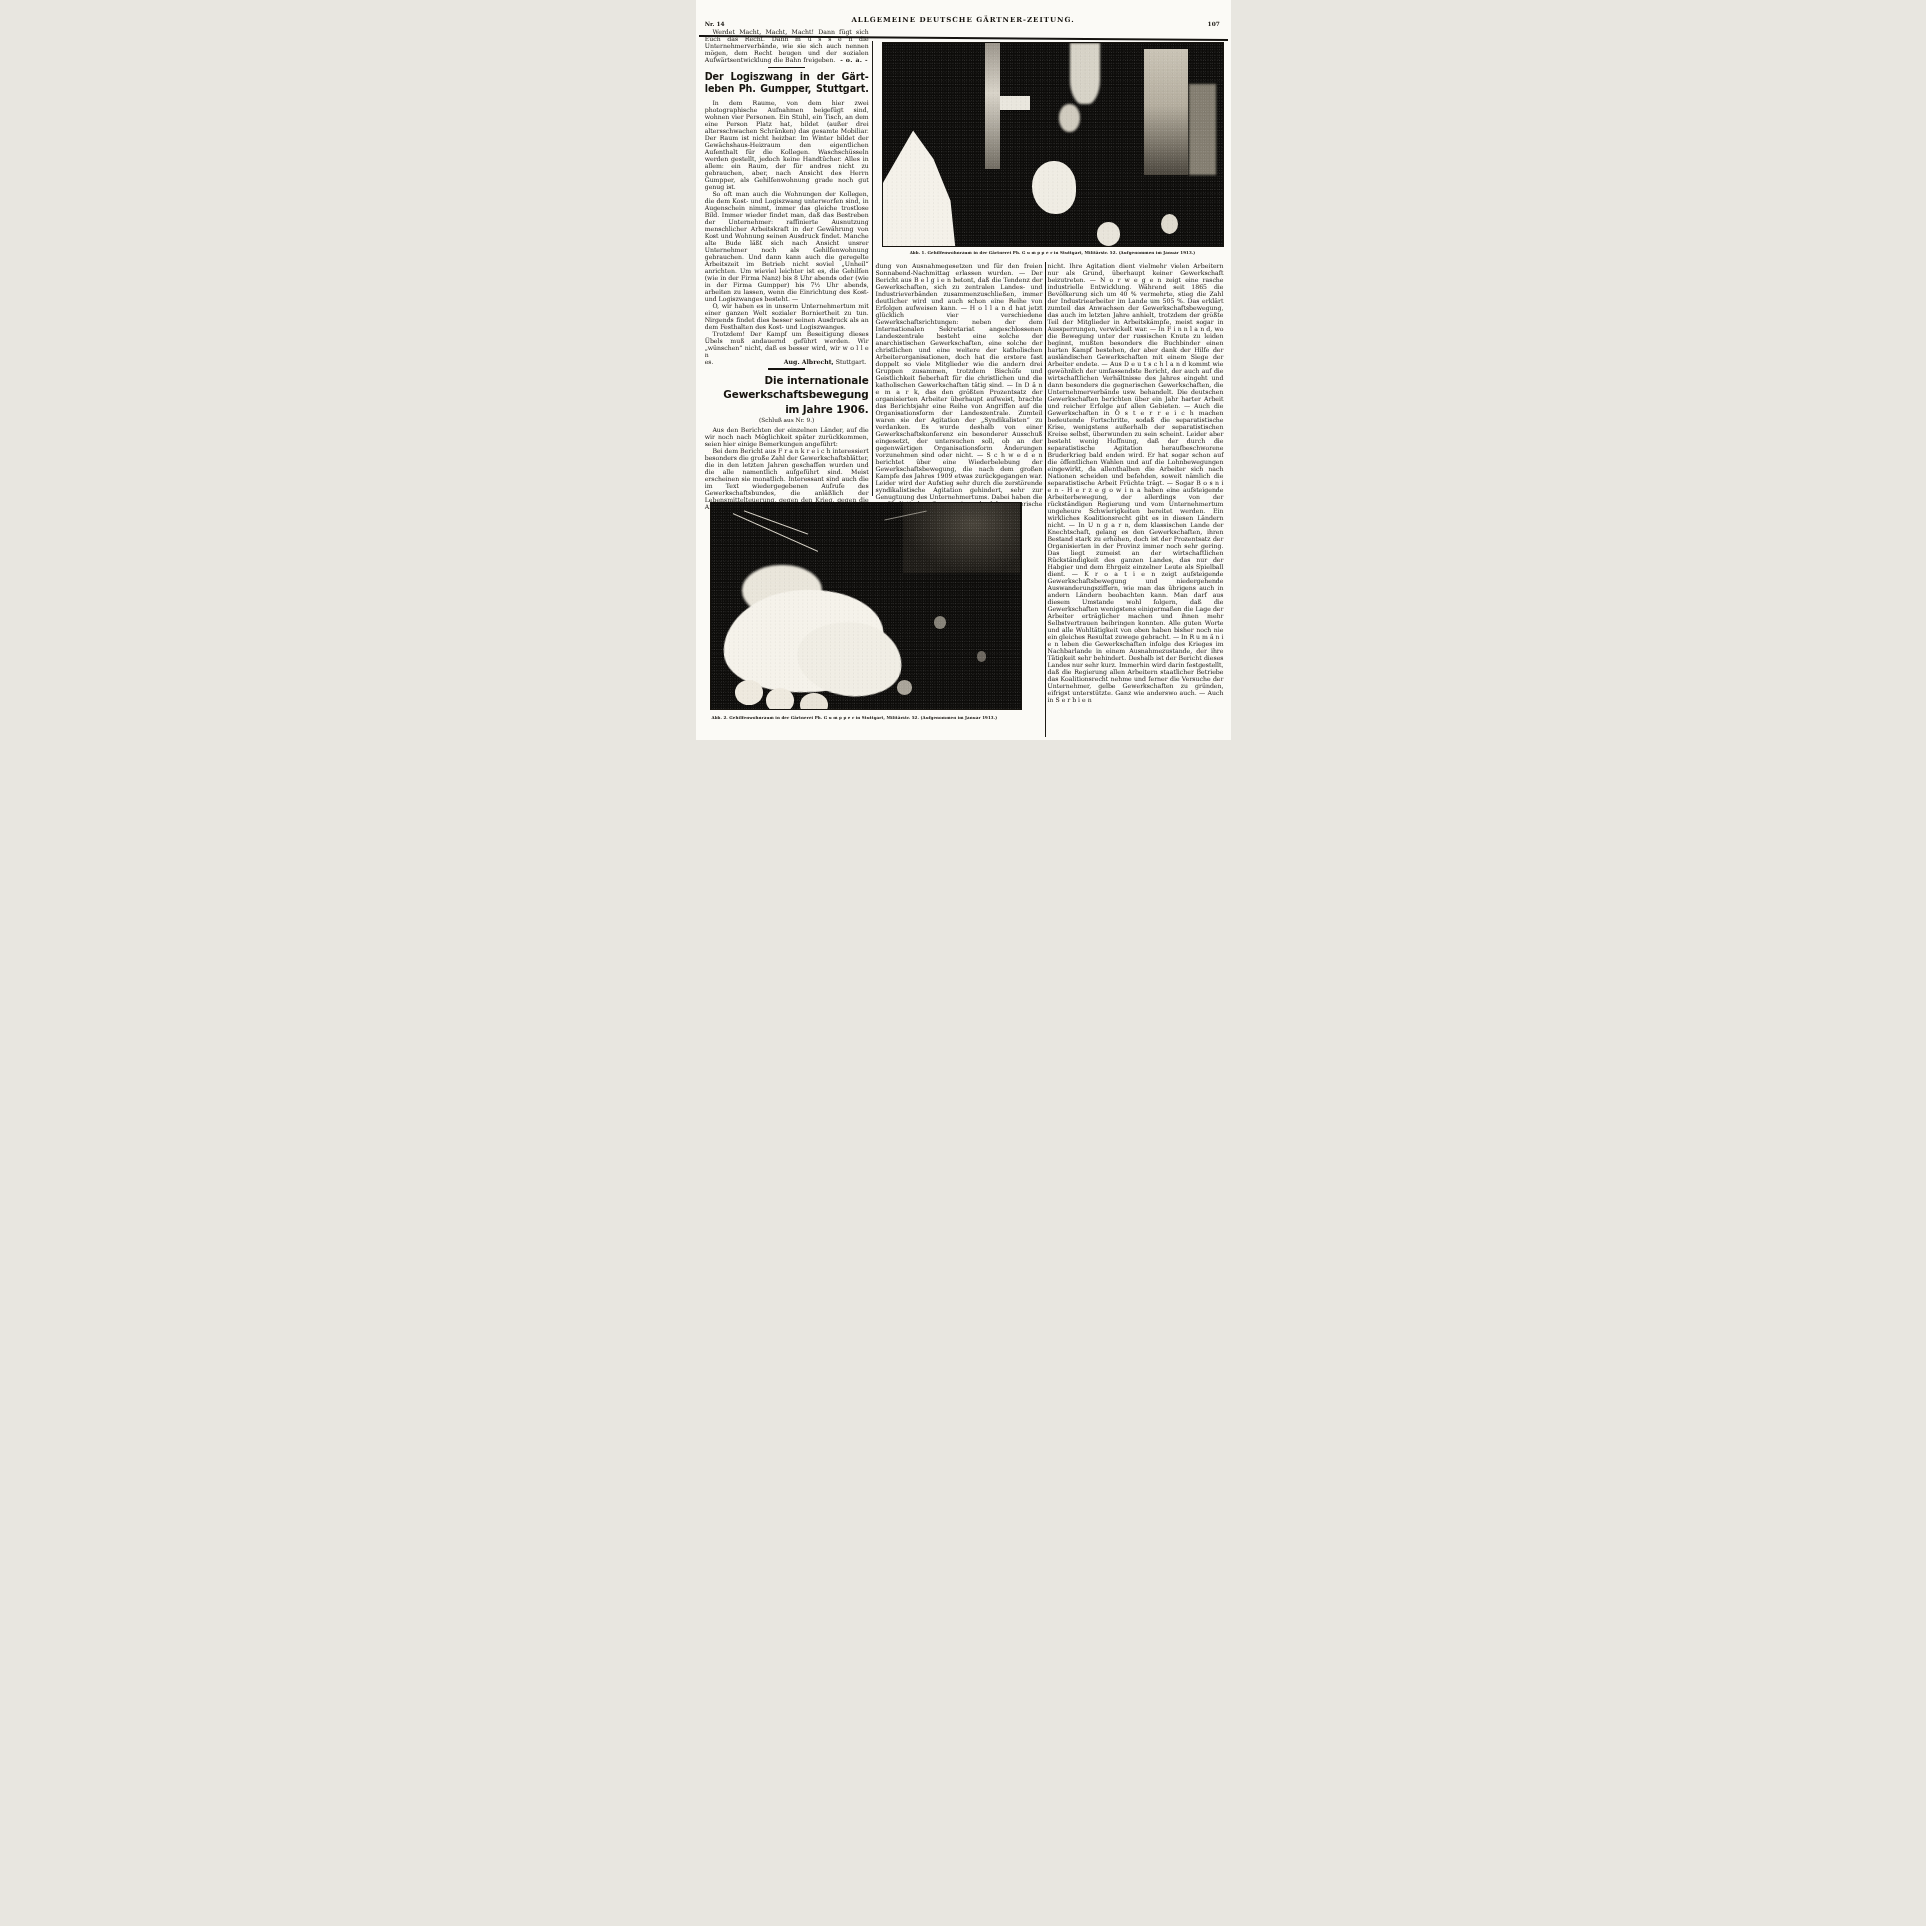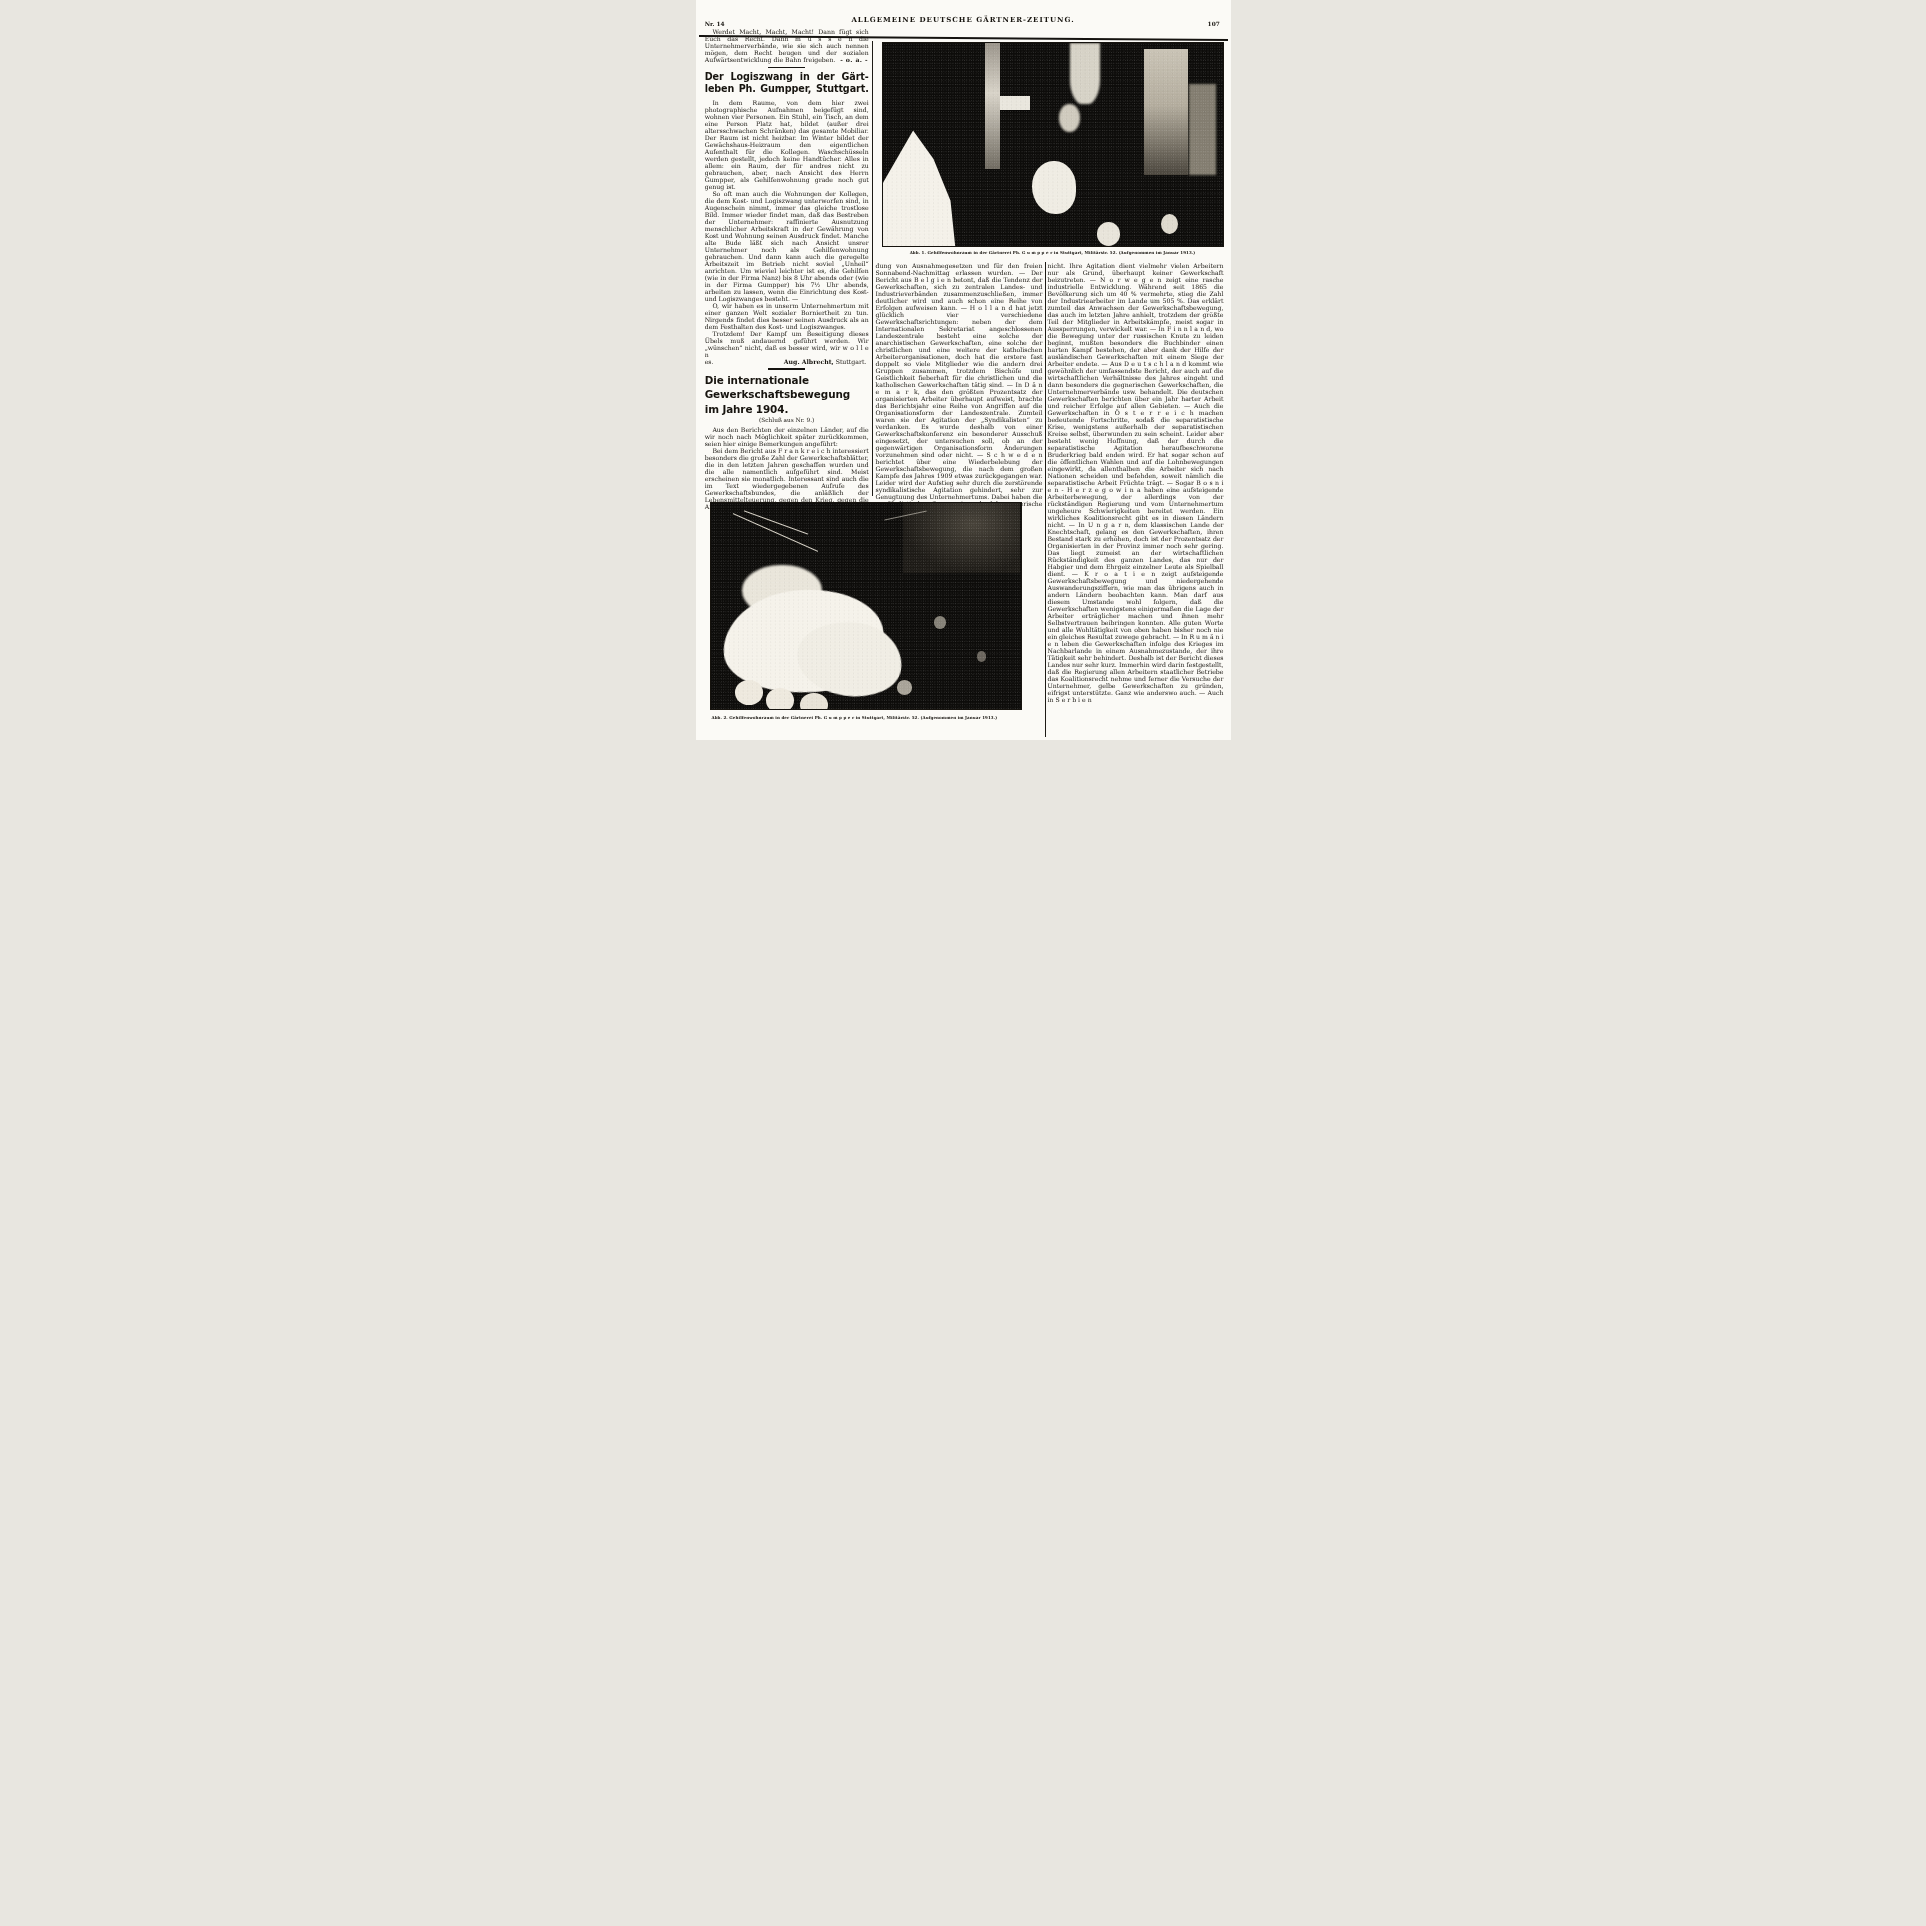--- a/index.html
+++ b/index.html
@@ -30,21 +30,21 @@
   .runon p{text-indent:0;}
   .shortrule{width:37px; height:1.2px; background:#151310; margin:3.5px auto 3.5px auto;}
   .headline1{
     font-family:"DejaVu Sans","Liberation Sans",sans-serif; font-weight:bold;
     font-size:9.6px; line-height:12.3px; letter-spacing:-0.1px; margin:0.8px 0 3.1px 0;
   }
   .headline1 .hl-line{text-align:justify; text-align-last:justify;}
   .headline2{
     font-family:"DejaVu Sans","Liberation Sans",sans-serif; font-weight:bold;
     font-size:10.4px; line-height:14.3px; letter-spacing:-0.1px;
-    text-align:left; margin:1.5px 0 0.8px 0;
+    text-align:right; margin:1.5px 0 0.8px 0;
   }
   .subtitle{text-align:center; font-size:5.8px; margin:0.8px 0 2.3px 0;}
   .intro-para{position:relative;}
   .signoff{position:absolute; right:0.8px; bottom:0; font-weight:bold; letter-spacing:0.4px;}
   .sig-row{display:flex; justify-content:space-between; padding-right:2.3px;}
   .sig-name{font-weight:bold;}
   
   .photo{position:absolute; background:#0d0c0a; border:0.8px solid #16130e; box-sizing:border-box; overflow:hidden;}
   .photo1{left:186px; top:42px; width:342px; height:205px;}
   .photo2{left:14px;  top:502px; width:312px; height:208px;}
@@ -134,21 +134,21 @@
     <div class="sig-row">
       <span>es.</span>
       <span><span class="sig-name">Aug. Albrecht,</span><span> Stuttgart.</span></span>
     </div>
 
     <div class="shortrule"></div>
 
     <div class="headline2">
       <div>Die internationale</div>
       <div>Gewerkschaftsbewegung</div>
-      <div>im Jahre 1904.</div>
+      <div>im Jahre 1906.</div>
     </div>
     <div class="subtitle">(Schluß aus Nr. 9.)</div>
 
     <p>Aus den Berichten der einzelnen Länder, auf die wir noch nach Möglichkeit später zurückkommen, seien hier einige Bemerkungen angeführt:</p>
     <p>Bei dem Bericht aus F r a n k r e i c h interessiert besonders die große Zahl der Gewerkschaftsblätter, die in den letzten Jahren geschaffen wurden und die alle namentlich aufgeführt sind. Meist erscheinen sie monatlich. Interessant sind auch die im Text wiedergegebenen Aufrufe des Gewerkschaftsbundes, die anläßlich der Lebensmittelteuerung, gegen den Krieg, gegen die Anwen-</p>
   </div>
 
   <div class="photo photo1">
     <div class="pp ph1-windowpost"></div>
     <div class="pp ph1-sash"></div>

